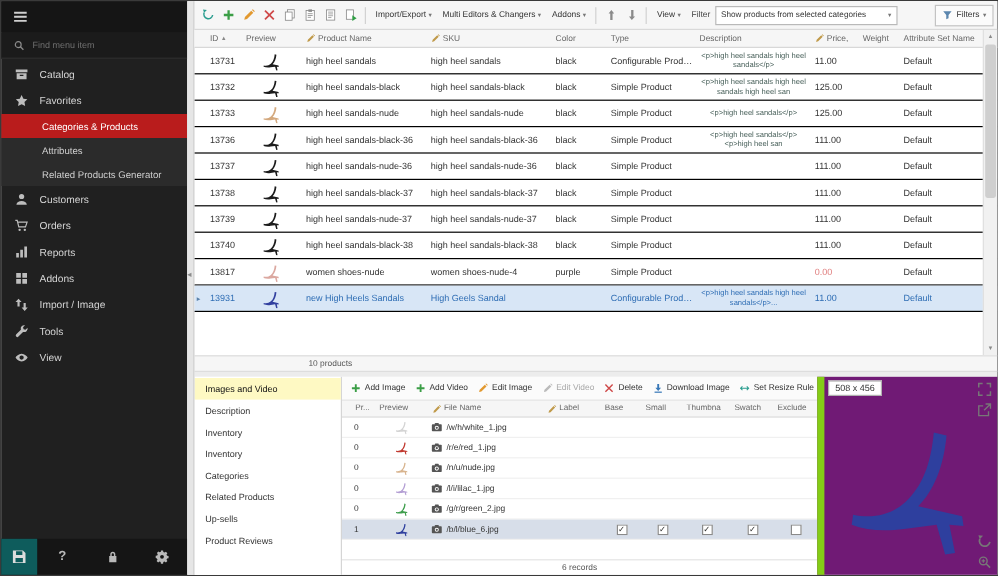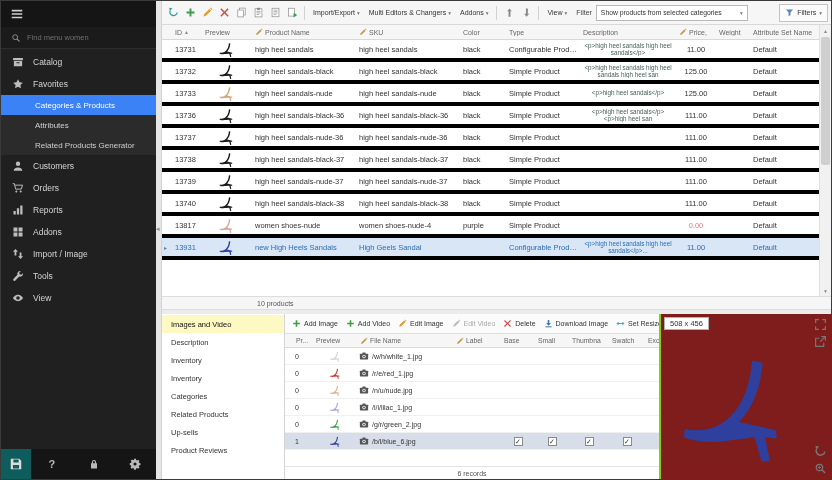--- a/index.html
+++ b/index.html
@@ -9,21 +9,21 @@
   .sidebar{width:155px;background:#202020;display:flex;flex-direction:column;flex:none}
   .sb-top{height:26px;background:#151515;display:flex;align-items:center;padding:0 9px;flex:none}
   .sb-burger{width:14px;height:14px;color:#cfcfcf;cursor:pointer}
   .sb-search{height:22px;background:#1b1b1b;border-bottom:1px solid #2e2e2e;display:flex;align-items:center;gap:6px;padding:0 10px;flex:none}
   .sb-search .ic{width:10px;height:10px;color:#8a8a8a}
   .sb-search-ph{color:#6f6f6f;font-size:7.5px}
   .sb-list{flex:1;padding-top:2px;overflow:hidden}
   .sb-item{height:22px;display:flex;align-items:center;gap:9px;padding:0 11px;color:#d4d4d4;font-size:8.5px;cursor:pointer;white-space:nowrap}
   .sb-item .ic{width:12px;height:12px;color:#bdbdbd;flex:none}
   .sb-item.sub{height:20px;padding-left:34px;background:#2b2b2b;font-size:8px;color:#cfcfcf}
-  .sb-item.active{background:#3b82f6;color:#fff}
+  .sb-item.active{background:#b91c1c;color:#fff}
   .sb-bottom{height:30px;background:#151515;display:flex;align-items:center;flex:none}
   .sb-save{width:30px;height:30px;background:#0e5c5c;display:flex;align-items:center;justify-content:center;cursor:pointer}
   .sb-save span{width:14px;height:14px;color:#dcdcdc}
   .sb-foot{flex:1;display:flex;align-items:center;justify-content:center;color:#b9b9b9;cursor:pointer}
   .sb-foot .ic{width:12px;height:12px}
   .sb-help{font-size:11px;font-weight:bold;color:#b9b9b9}
   
   .vsplit{width:6px;background:#e6e6e6;border-right:1px solid #d2d2d2;position:relative;flex:none;cursor:col-resize}
   .vsplit .arr{position:absolute;top:224px;left:0;font-size:7px;color:#8a8a8a}
   
@@ -40,26 +40,26 @@
   .fselect{height:16px;min-width:152px;border:1px solid #b9b9b9;background:#fff;font-size:6.8px;color:#333;display:flex;align-items:center;justify-content:space-between;gap:3px;padding:0 4px;cursor:pointer;white-space:nowrap}
   .fbtn{height:18px;border:1px solid #c3c3c3;background:#fbfbfb;display:flex;align-items:center;gap:3px;font-size:7px;color:#333;padding:0 5px;margin-left:auto;cursor:pointer}
   .fbtn .ic{width:9px;height:9px;color:#5b86ae}
   
   .grid{height:271px;position:relative;flex:none;--cols:10px 30px 50px 104px 104px 46px 74px 96px 40px 34px 69px}
   .ghead{display:grid;grid-template-columns:var(--cols);height:15px;background:#f6f6f6;border-bottom:1px solid #d8d8d8;align-items:center}
   .hc{font-size:7px;color:#666;padding:0 3px;display:flex;align-items:center;gap:2px;overflow:hidden;white-space:nowrap;cursor:pointer}
   .hp{width:8px;height:8px;color:#c09a4a;flex:none}
   .sort{font-size:5px;color:#888}
   .gbody{height:256px;overflow:hidden}
-  .prow{display:grid;grid-template-columns:var(--cols);height:22px;border-bottom:4px solid #000000;align-items:center;font-size:7.5px;color:#333;cursor:default}
+  .prow{display:grid;grid-template-columns:var(--cols);height:22px;border-bottom:1px solid #000000;align-items:center;font-size:7.5px;color:#333;cursor:default}
   .prow .c{padding:0 3px;overflow:hidden;white-space:nowrap;text-overflow:ellipsis}
   .prow .exp{font-size:6px;color:#5a82ab;padding-left:2px}
   .prow .prev{display:flex;justify-content:center}
   .prow .desc{font-size:6.3px;line-height:1.18;text-align:center;white-space:normal;max-height:21px;color:#48605a}
-  .prow .price{text-align:center}
+  .prow .price{text-align:left}
   .prow .price.zero{color:#e07f7f}
   .prow.sel{background:#d8e6f6;color:#2e6db4}
   .prow.sel .desc{color:#2e6db4}
   .shoe{width:22px;height:16px;display:block}
   .shoe.sm{width:15px;height:12px}
   .vscroll{position:absolute;top:0;right:0;bottom:0;width:12px;background:#f1f1f1;border-left:1px solid #e0e0e0}
   .sc-arr{height:11px;display:flex;align-items:center;justify-content:center;font-size:5px;color:#8a8a8a;cursor:pointer}
   .sc-dn{position:absolute;bottom:0;left:0;right:0}
   .sc-thumb{position:absolute;top:12px;left:1px;right:1px;height:128px;background:#cfcfcf;border-radius:2px;cursor:pointer}
   .statusbar{height:14px;background:#f6f6f6;border-top:1px solid #ddd;border-bottom:1px solid #ddd;display:flex;align-items:center;padding-left:95px;font-size:7px;color:#555;flex:none}
@@ -81,21 +81,21 @@
   .irow{display:grid;grid-template-columns:var(--bcols);height:17px;border-bottom:1px solid #f0f0f0;align-items:center;font-size:7px;color:#333}
   .irow .c{padding:0 2px;overflow:hidden;white-space:nowrap;text-overflow:ellipsis}
   .irow .cc{display:flex;justify-content:center}
   .irow .file{display:flex;align-items:center;gap:3px}
   .irow.sel{background:#d7dee9}
   .cam{width:10px;height:10px;color:#555;flex:none;display:block}
   .cb{width:9px;height:9px;border:1px solid #8a8a8a;background:#fff;display:inline-flex;align-items:center;justify-content:center;cursor:pointer}
   .cb.on::after{content:"✓";font-size:7px;color:#333;line-height:1}
   .bstatus{margin-top:auto;height:13px;border-top:1px solid #e4e4e4;display:flex;align-items:center;justify-content:center;font-size:7px;color:#555;flex:none}
   
-  .bprev{width:172px;border-left:2px solid #84cc16;background:#7f1d1d;position:relative;flex:none}
+  .bprev{width:150px;border-left:6px solid #84cc16;background:#701a75;position:relative;flex:none}
   .size-label{position:absolute;top:3px;left:3px;border:1px solid #b0b0b0;background:#fff;font-size:7.5px;color:#333;padding:1px 5px;z-index:2}
   .pv-ic{position:absolute;width:13px;height:13px;color:#777;cursor:pointer;z-index:2}
   .pv-expand{top:4px;right:4px}.pv-ext{top:21px;right:4px}.pv-rot{bottom:21px;right:4px}.pv-zoom{bottom:4px;right:4px}
   .big-shoe{position:absolute;left:18px;top:24px;width:118px;height:130px}
   [data-svg] svg{width:100%;height:100%;display:block}
 </style>
 </head>
 <body>
 
 <div class="app">
@@ -108,21 +108,21 @@
           </svg>
         </span>
     </div>
     <div class="sb-search">
       <span class="ic" data-svg="magnifier">
           <svg viewBox="0 0 16 16">
             <circle cx="6.7" cy="6.7" r="3.9" fill="none" stroke="currentColor" stroke-width="1.6"></circle>
             <path d="M9.6 9.6l4 4" stroke="currentColor" stroke-width="1.8"></path>
           </svg>
         </span>
-      <span class="sb-search-ph">Find menu women</span>
+      <span class="sb-search-ph">Find menu item</span>
     </div>
     <nav class="sb-list" id="sb-list">
         <div class="sb-item  ">
           <span class="ic" data-svg="box">
             <svg viewBox="0 0 16 16">
               <path fill="currentColor" fill-rule="evenodd" d="M1.5 2.5h13v3.2h-13zM2.5 6.7h11v6.8h-11zM6 8.3h4v1.5H6z"></path>
             </svg>
           </span>
           <span>Catalog</span>
         </div>

